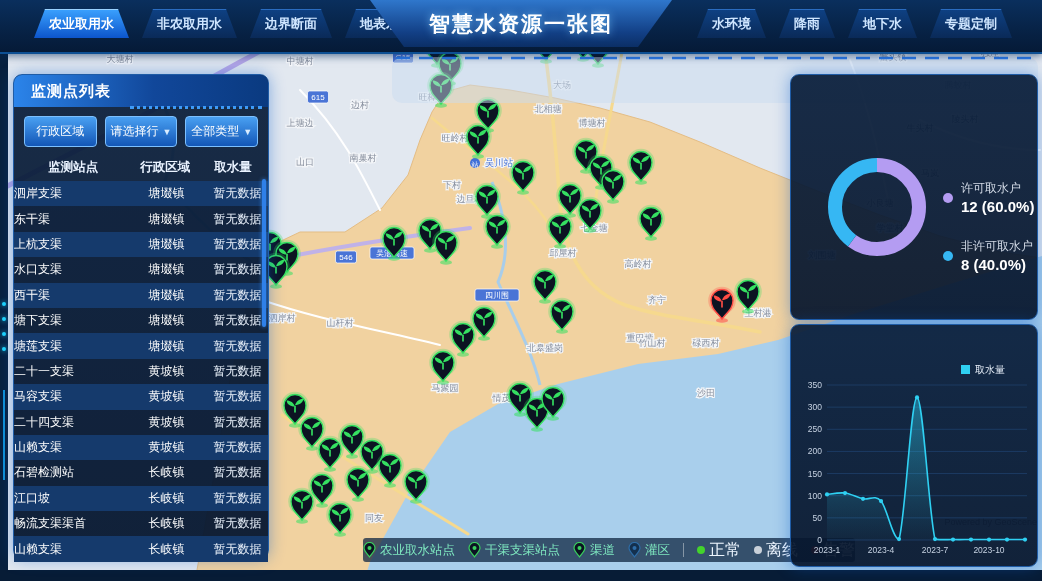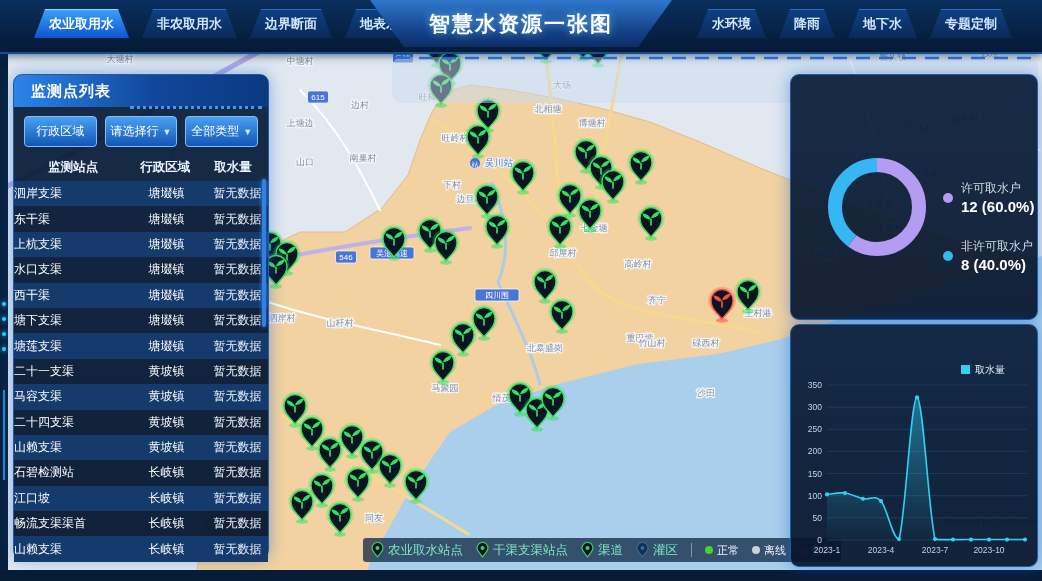--- a/index.html
+++ b/index.html
@@ -73,23 +73,23 @@
   #rt-panel{left:790px;top:74px;width:246px;height:244px;}
   #rb-panel{left:790px;top:324px;width:246px;height:241px;}
   .donut-legend{position:absolute;left:152px;}
   .dl-entry{display:flex;gap:8px;}
   .dl-dot{width:10px;height:10px;border-radius:50%;margin-top:13px;flex:none;}
   .dl-label{font-size:12px;color:#d4dce8;line-height:17px;}
   .dl-value{font-size:15px;font-weight:bold;color:#fff;line-height:19px;}
 
   
   #map-legend{position:absolute;left:363px;top:538px;height:24px;z-index:3;display:flex;align-items:center;
-    gap:13px;padding:0 8px;border-radius:3px;background:rgba(15,37,66,.75);text-align:center;}
+    gap:13px;padding:0 0;border-radius:3px;background:rgba(15,37,66,.75);text-align:center;}
   .ml-item{display:flex;align-items:center;gap:4px;font-size:12.5px;color:#7fe9c0;white-space:nowrap;}
-  .ml-status{display:flex;align-items:center;gap:4px;font-size:11px;color:#eef6ff;white-space:nowrap;}
+  .ml-status{display:flex;align-items:center;gap:4px;font-size:16px;color:#eef6ff;white-space:nowrap;}
   .ml-dot{width:8px;height:8px;border-radius:50%;}
   .ml-divider{width:1px;height:14px;background:rgba(255,255,255,.4);}
 </style>
 </head>
 <body>
 <div id="app">
 
   <div id="map">
     <svg id="map-svg" width="1042" height="529" viewBox="0 52 1042 529">
         <rect x="0" y="52" width="1042" height="529" fill="#e2e8f0"></rect>

